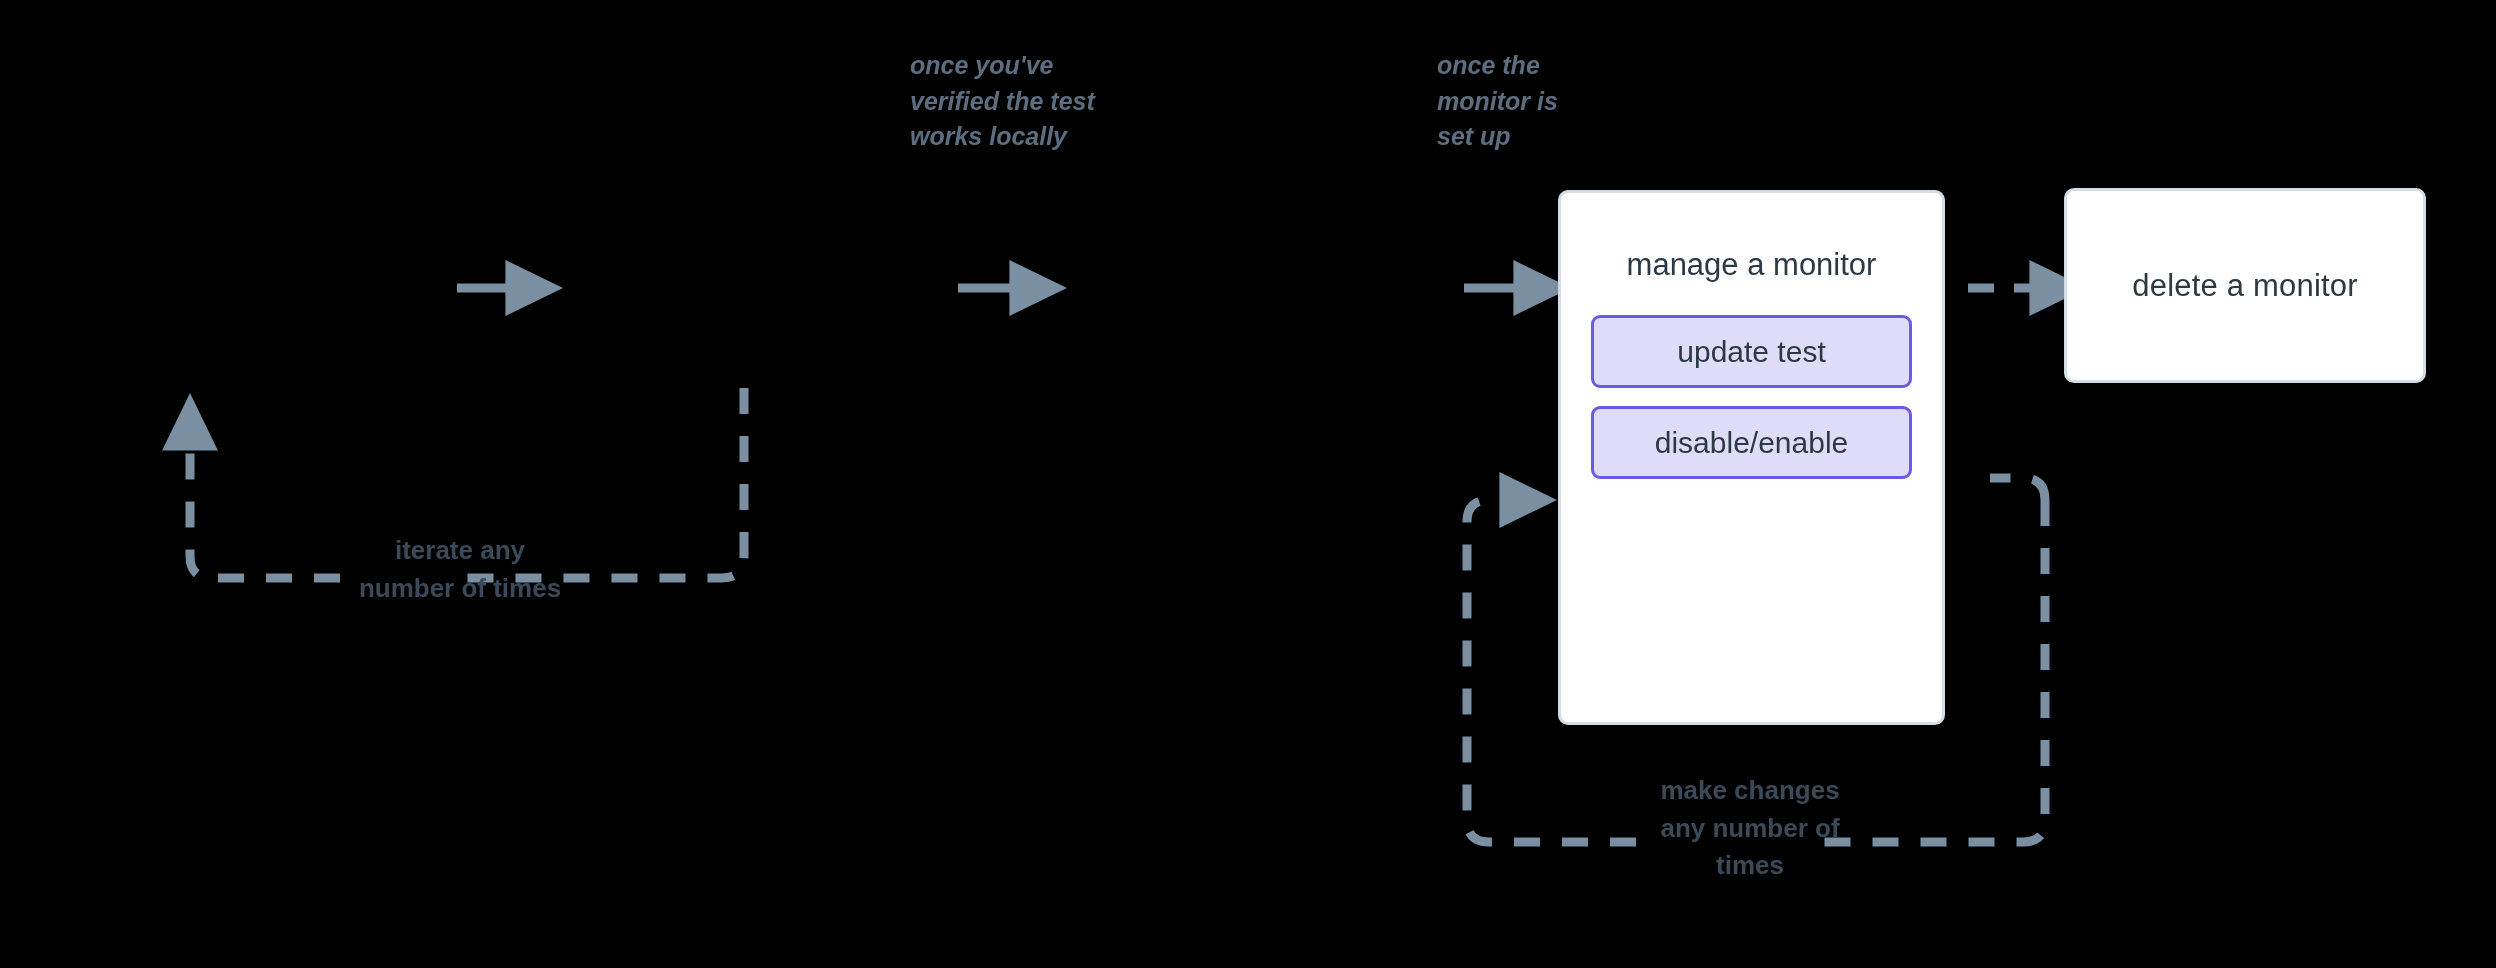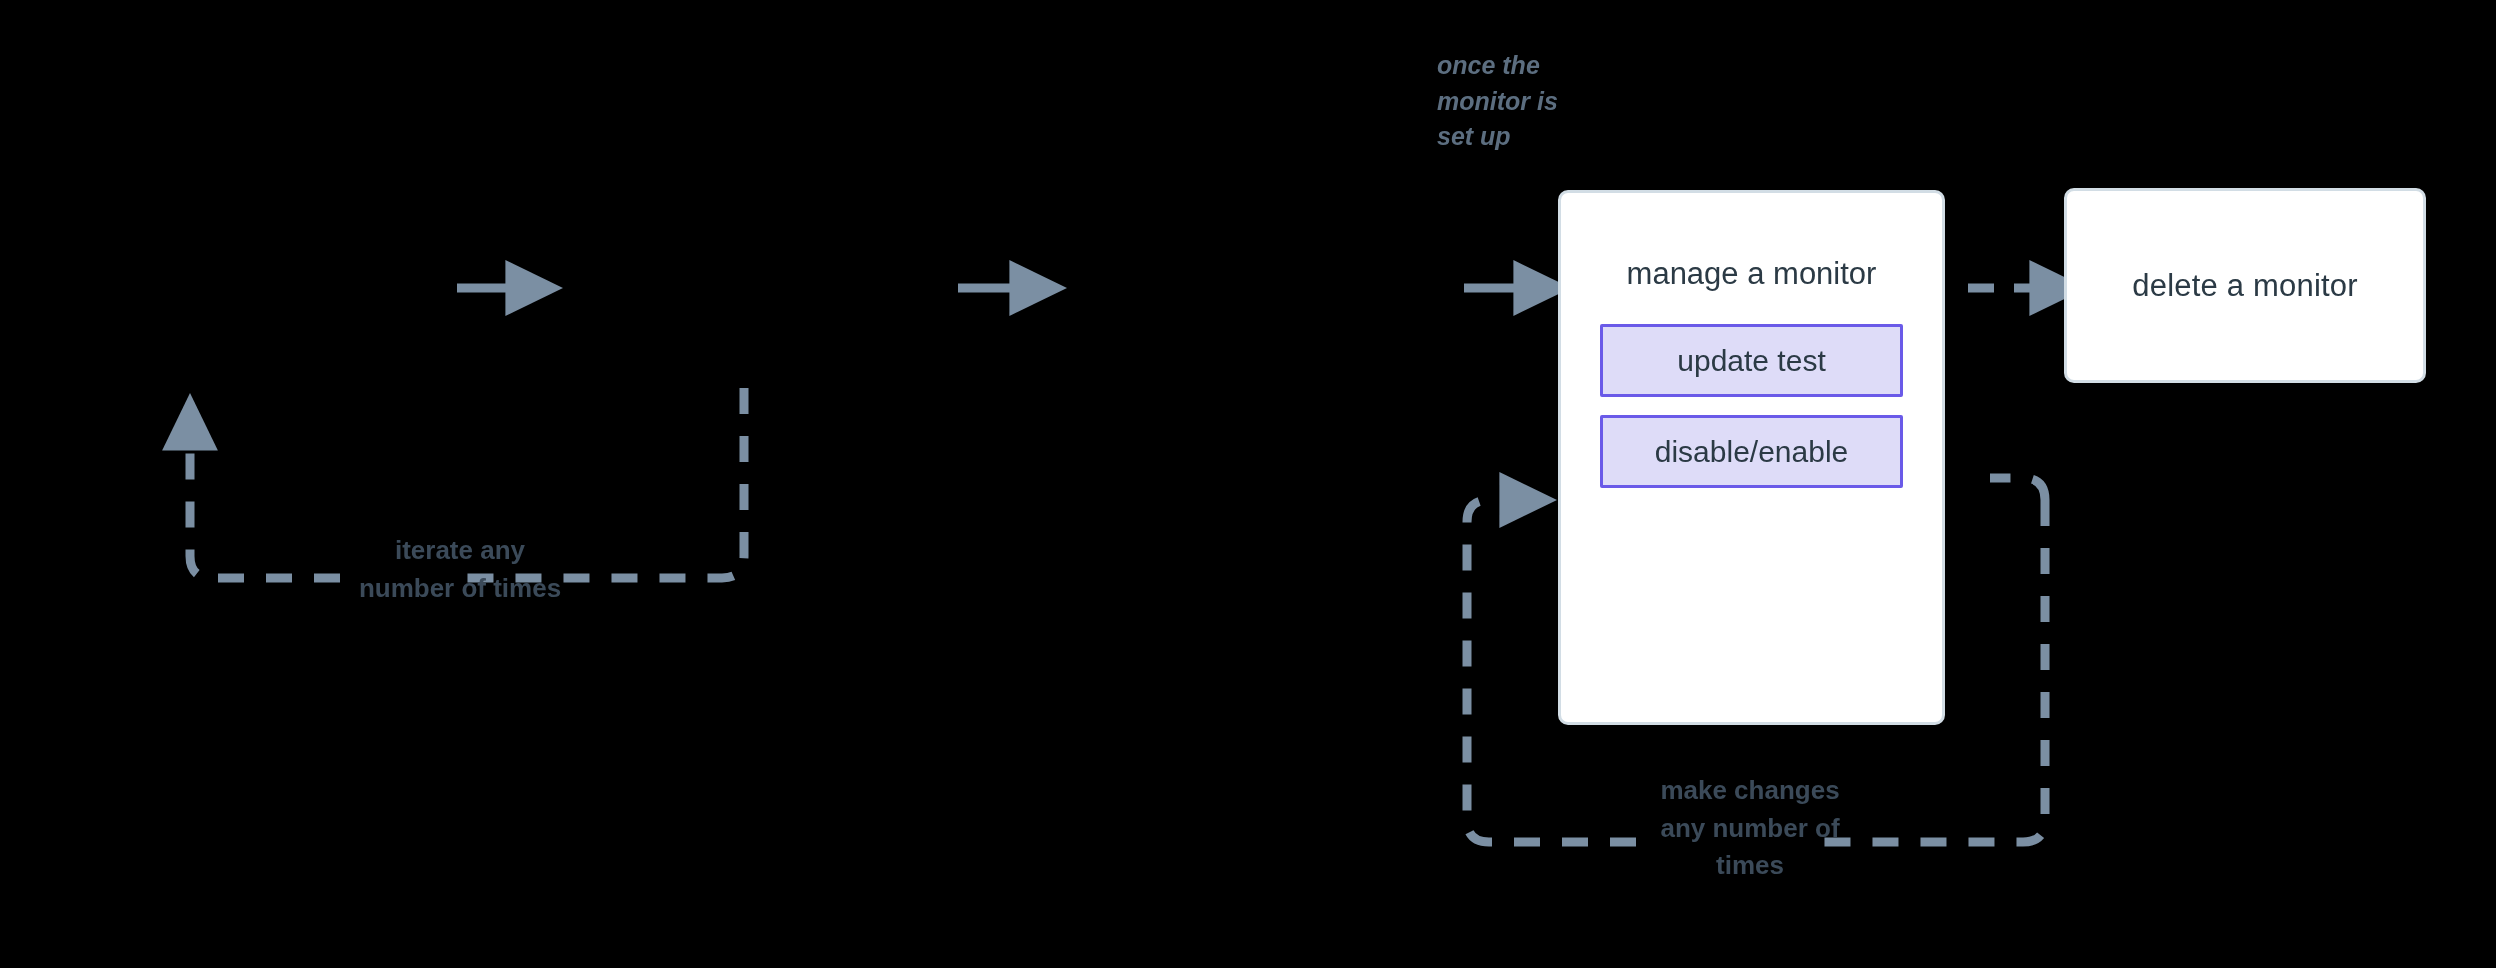--- a/index.html
+++ b/index.html
@@ -33,41 +33,41 @@
   }
   .node-label{
     color:#2b3a45;
     font-size:31px;
     line-height:1.2;
     letter-spacing:0.2px;
     white-space:nowrap;
   }
   #node-manage{
     display:block;
-    padding:12px;
+    padding:3px;
   }
   #node-manage .manage-title{
     text-align:center;
     color:#2b3a45;
     font-size:31px;
     line-height:1.2;
     margin-top:50px;
     margin-bottom:32px;
     white-space:nowrap;
   }
   .sub-list{
     display:flex;
     flex-direction:column;
     gap:18px;
     padding:0 27px 22px 27px;
   }
   .sub-node{
     background:#dedcf8;
     border:3px solid #6a5ae8;
-    border-radius:2px;
+    border-radius:9px;
     height:73px;
     display:flex;
     align-items:center;
     justify-content:center;
     box-sizing:border-box;
   }
   .sub-label{
     color:#2b3a45;
     font-size:30px;
     line-height:1;
@@ -144,20 +144,23 @@
       <div class="sub-node">
         <span class="sub-label">disable/enable</span>
       </div>
     </div>
   </div>
 
   <div class="node" id="node-delete" style="left:2064px;top:188px;width:362px;height:195px;">
     <span class="node-label">delete a monitor</span>
   </div>
 
+  <div class="note" style="left:910px;top:48px;width:300px;">once you've
+verified the test
+works locally</div>
 
   <div class="note" style="left:1437px;top:48px;width:260px;">once the
 monitor is
 set up</div>
 
   <div class="loop-label" style="left:320px;top:532px;width:280px;">iterate any
 number of times</div>
 
   <div class="loop-label" style="left:1610px;top:772px;width:280px;">make changes
 any number of

